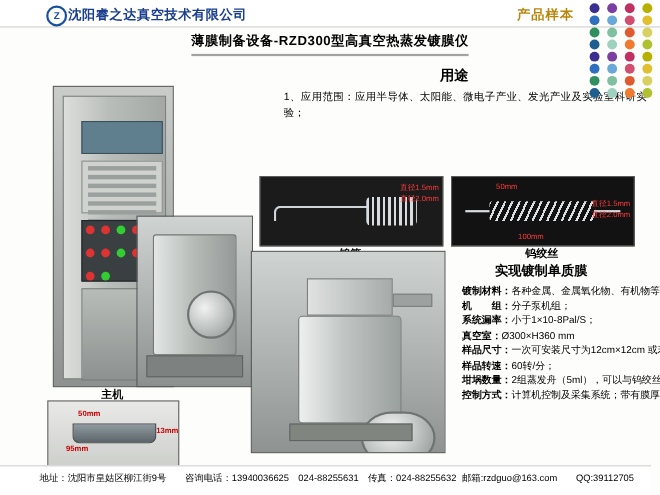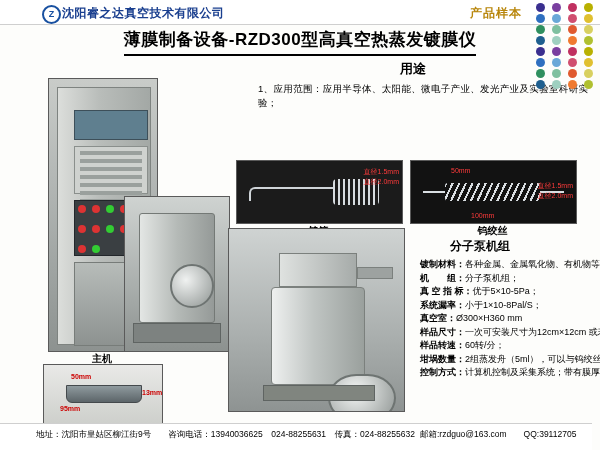--- a/index.html
+++ b/index.html
@@ -9,21 +9,21 @@
   
   .header{position:absolute;left:0;top:0;width:600px;height:24px;background:#ffffff;border-bottom:1px solid #cfcfcf;}
   .logo-mark{position:absolute;left:42px;top:5px;width:15px;height:15px;border-radius:50%;border:2px solid #1850a0;color:#1850a0;font-size:9px;line-height:15px;text-align:center;font-weight:bold;}
   .company{position:absolute;left:62px;top:5px;font-size:12px;font-weight:bold;color:#1a3f8f;letter-spacing:0.5px;text-align:center;}
   .sample-label{position:absolute;left:470px;top:5px;font-size:12px;font-weight:bold;color:#b8860b;letter-spacing:1px;}
   .dotgrid{position:absolute;right:4px;top:2px;width:64px;height:88px;display:grid;grid-template-columns:repeat(4,16px);grid-auto-rows:11px;z-index:5;}
   .dotgrid i{width:9px;height:9px;border-radius:50%;display:block;margin:1px auto;}
 
   
   .title-wrap{position:absolute;left:60px;top:28px;width:480px;text-align:center;}
-  .title{font-size:17px;font-weight:bold;color:#000;letter-spacing:0.5px;border-bottom:2px solid #000000;padding-bottom:3px;display:inline-block;}
+  .title{font-size:12px;font-weight:bold;color:#000;letter-spacing:0.5px;border-bottom:2px solid #a3a3a3;padding-bottom:3px;display:inline-block;}
 
   
   .usage-head{position:absolute;left:400px;top:60px;font-size:13px;font-weight:bold;}
   .usage-body{position:absolute;left:258px;top:82px;width:330px;font-size:9.5px;line-height:14px;text-align:justify;}
   .usage-body p{margin:0 0 3px 0;}
 
   .param-head{position:absolute;left:450px;top:238px;font-size:12px;font-weight:bold;}
   .param-body{position:absolute;left:420px;top:258px;width:175px;font-size:9px;line-height:13.5px;}
   .param-body .row{white-space:nowrap;}
   .param-body .k{font-weight:bold;}
@@ -193,25 +193,24 @@
 
   <div class="photo" id="p-vac">
     <div class="top"></div>
     <div class="pipe"></div>
     <div class="drum">
       <div class="flange"></div>
     </div>
     <div class="foot"></div>
   </div>
 
-  <div class="param-head">分子泵机组</div>
+  <div class="param-head">实现镀制单质膜</div>
   <div class="param-body" id="param-body">
       <div class="row"><span class="k">镀制材料：</span><span>各种金属、金属氧化物、有机物等；</span></div>
       <div class="row"><span class="k">机　　组：</span><span>分子泵机组；</span></div>
-      <div class="row"><span class="k">真 空 指 标：</span><span>优于5×10-5Pa；</span></div>
       <div class="row"><span class="k">系统漏率：</span><span>小于1×10-8Pal/S；</span></div>
       <div class="row"><span class="k">真空室：</span><span>Ø300×H360 mm</span></div>
       <div class="row"><span class="k">样品尺寸：</span><span>一次可安装尺寸为12cm×12cm 或若干小片；</span></div>
       <div class="row"><span class="k">样品转速：</span><span>60转/分；</span></div>
       <div class="row"><span class="k">坩埚数量：</span><span>2组蒸发舟（5ml），可以与钨绞丝互换使用；</span></div>
       <div class="row"><span class="k">控制方式：</span><span>计算机控制及采集系统；带有膜厚控制仪。</span></div>
     </div>
 
   <div class="footer">
     <div class="footer-line">地址：沈阳市皇姑区柳江街9号　　咨询电话：13940036625　024-88255631　传真：024-88255632</div>

